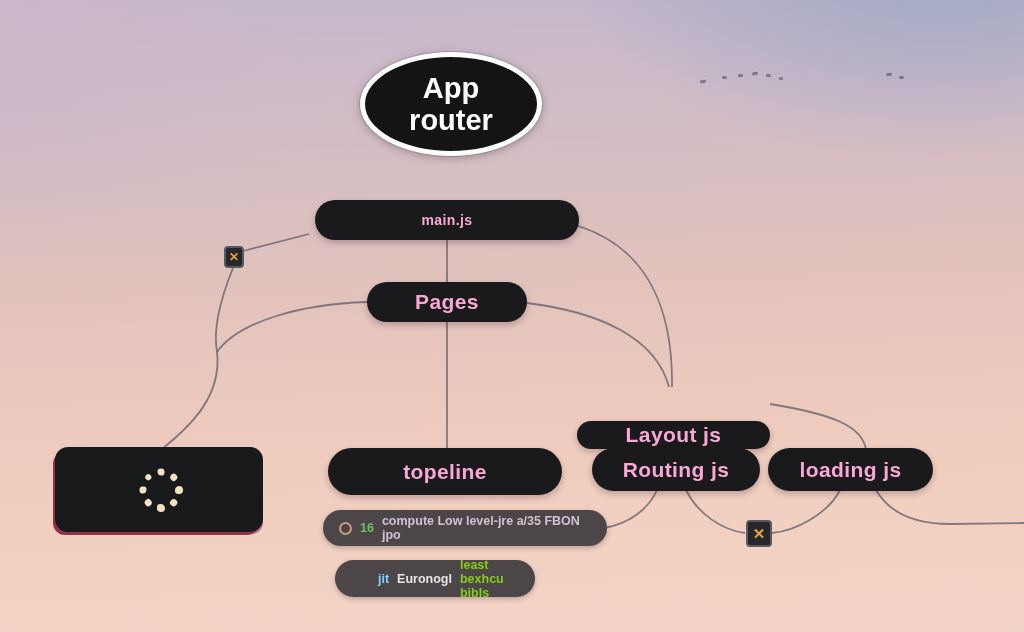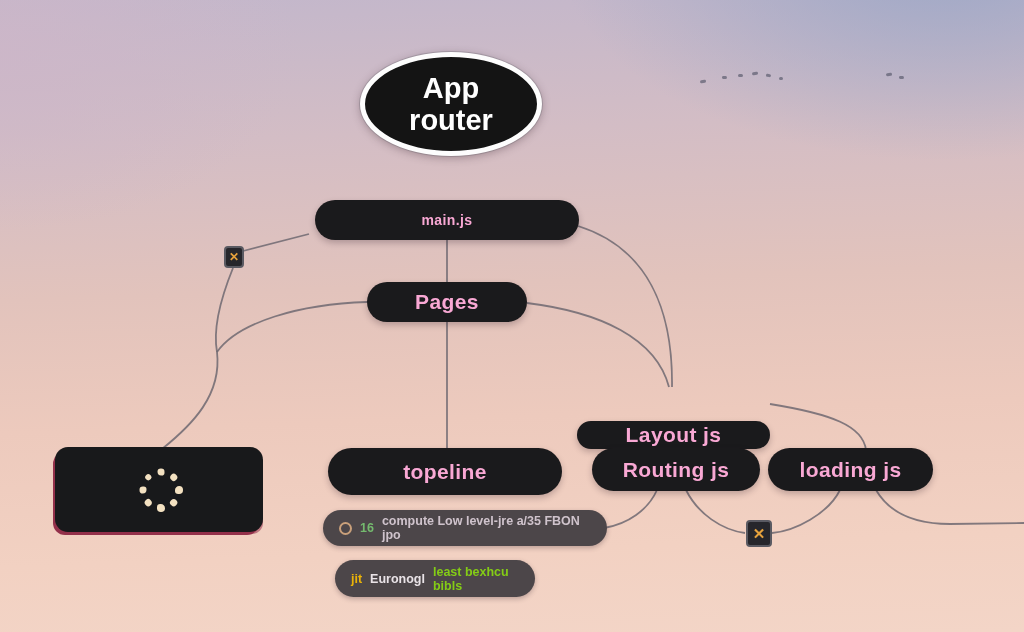--- a/index.html
+++ b/index.html
@@ -58,21 +58,21 @@
   
   .chip { position:absolute; z-index:3; background:#4c4649; border-radius:999px;
           display:flex; align-items:center; gap:8px; color:#cfc3cc;
           font-size:12.5px; font-weight:700; padding:16px 16px;
           box-shadow:0 2px 5px rgba(60,40,50,.3); }
   #chip-1 { left:323px; top:510px; width:284px; height:36px; }
   #chip-2 { left:335px; top:560px; width:200px; height:37px; }
   .coin { width:13px; height:13px; border-radius:50%; border:2px solid #c9a07b;
           flex:0 0 auto; }
   .badge-green { color:#74b96e; }
-  .prefix-blue { color:#eab308; }
+  .prefix-blue { color:#7dd3fc;margin-left:27px; }
   .chip-bold   { color:#e9e3e7; }
   .chip-dim    { color:#84cc16; font-weight:700; }
 
   
   .bird { position:absolute; z-index:2; height:2.5px; background:#545669;
           border-radius:2px; opacity:.65; }
 </style>
 </head>
 <body>
 

